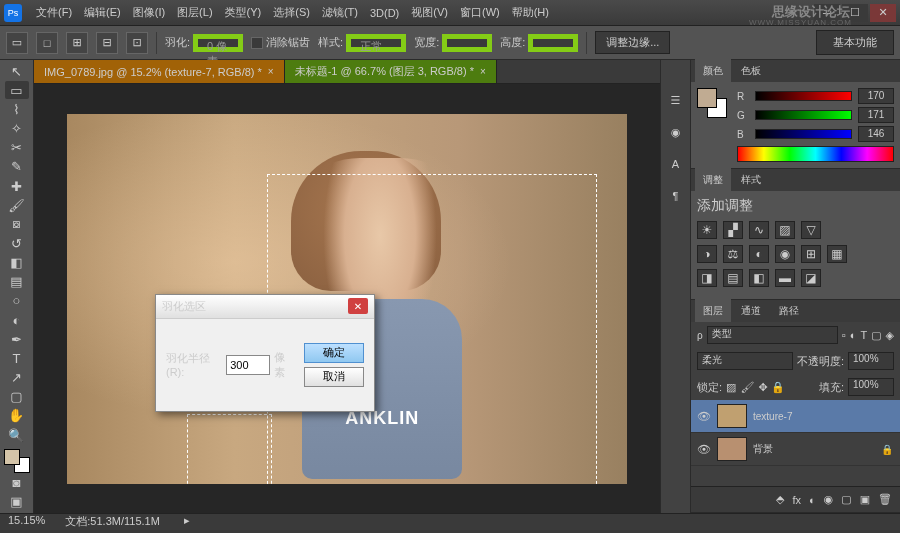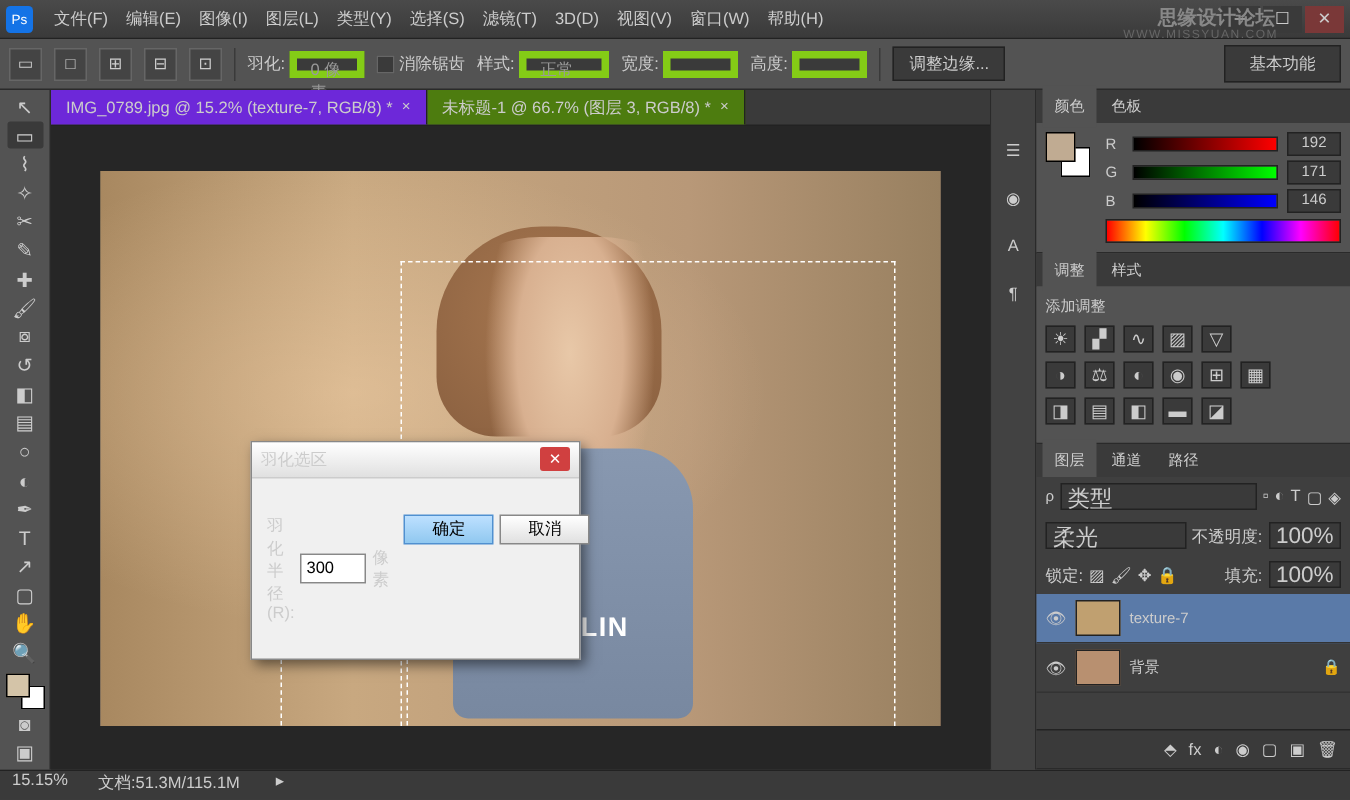--- a/index.html
+++ b/index.html
@@ -21,39 +21,39 @@
 .main{display:flex;height:calc(533px - 60px - 20px)}
 .toolbox{width:34px;background:#535353;border-right:1px solid #2a2a2a;display:flex;flex-direction:column;align-items:center;padding:2px 0;gap:1px}
 .tool{width:24px;height:20px;display:flex;align-items:center;justify-content:center;cursor:pointer;border-radius:2px;font-size:13px}
 .tool.active{background:#3a3a3a}
 .swatches{margin-top:4px;position:relative;width:26px;height:26px}
 .swatch-fg{position:absolute;width:16px;height:16px;background:#d4c4a8;border:1px solid #000;top:0;left:0;z-index:2}
 .swatch-bg{position:absolute;width:16px;height:16px;background:#fff;border:1px solid #000;bottom:0;right:0}
 .canvas-area{flex:1;background:#262626;position:relative;display:flex;flex-direction:column}
 .tabs{height:24px;background:#3a3a3a;display:flex;border-bottom:1px solid #222}
 .tab{padding:4px 10px;background:#4d7c0f;border-right:1px solid #222;display:flex;align-items:center;gap:6px;font-size:10px}
-.tab.active{background:#6d28d9}
+.tab.active{background:#a16207}
 .tab-close{cursor:pointer;font-size:10px}
 .canvas-wrap{flex:1;display:flex;align-items:center;justify-content:center;position:relative}
 .canvas{width:560px;height:370px;background:linear-gradient(135deg,#c9a878 0%,#d4b896 20%,#b89070 100%);position:relative;overflow:hidden}
 .photo-bg{position:absolute;inset:0;background:radial-gradient(ellipse at 30% 40%,rgba(255,220,180,0.4),transparent 50%),linear-gradient(90deg,#a88860 0%,#c8a880 30%,#b89878 70%,#988060 100%)}
 .figure{position:absolute;left:38%;top:12%;width:200px;height:310px;background:radial-gradient(ellipse at 50% 25%,#e8c8a8 0%,#d8b090 25%,transparent 40%);border-radius:80px 80px 20px 20px}
 .hair{position:absolute;left:40%;top:10%;width:150px;height:140px;background:radial-gradient(circle at 50% 40%,#a87850,#8a6040);border-radius:70px 70px 40px 40px}
 .vest{position:absolute;left:42%;top:50%;width:160px;height:180px;background:linear-gradient(#8898b0,#7888a0);border-radius:40px 40px 10px 10px}
 .vest-text{position:absolute;bottom:50px;left:10px;right:10px;text-align:center;color:#fff;font-weight:bold;font-size:18px;letter-spacing:1px}
 .marquee{position:absolute;border:1px dashed #fff;background:transparent}
 .m1{left:200px;top:60px;width:330px;height:320px}
 .m2{left:120px;top:300px;width:85px;height:80px}
-.dialog{position:absolute;left:100px;top:180px;width:220px;background:#f0f0f0;border:1px solid #888;box-shadow:3px 3px 8px rgba(0,0,0,0.5);z-index:10}
+.dialog{position:absolute;left:88px;top:180px;width:220px;background:#f0f0f0;border:1px solid #888;box-shadow:3px 3px 8px rgba(0,0,0,0.5);z-index:10}
 .dialog-title{height:24px;background:linear-gradient(#fff,#e0e0e0);display:flex;align-items:center;padding:0 6px;color:#000;border-bottom:1px solid #ccc}
 .dialog-close{margin-left:auto;width:20px;height:16px;background:#d04040;color:#fff;display:flex;align-items:center;justify-content:center;font-size:10px;border-radius:2px;cursor:pointer}
 .dialog-body{padding:24px 10px;display:flex;gap:10px}
 .dialog-left{display:flex;align-items:center;gap:4px;color:#000}
 .dialog-input{width:44px;height:20px;border:1px solid #888;padding:0 3px;color:#000;background:#fff}
-.dialog-right{display:flex;flex-direction:row;gap:4px}
+.dialog-right{display:flex;flex-direction:column;gap:4px}
 .dlg-btn{width:60px;height:20px;border:1px solid #888;background:linear-gradient(#fff,#e0e0e0);color:#000;cursor:pointer;display:flex;align-items:center;justify-content:center}
 .dlg-btn.primary{background:linear-gradient(#bde0ff,#90c8f0);border:1px solid #5090d0}
 .panels{width:240px;background:#535353;border-left:1px solid #2a2a2a;display:flex}
 .panel-strip{width:30px;background:#424242;border-right:1px solid #2a2a2a;display:flex;flex-direction:column;align-items:center;padding-top:30px;gap:12px}
 .strip-icon{width:20px;height:20px;display:flex;align-items:center;justify-content:center;cursor:pointer}
 .panel-stack{flex:1;display:flex;flex-direction:column}
 .panel{border-bottom:1px solid #2a2a2a}
 .panel-tabs{height:22px;background:#3a3a3a;display:flex;align-items:center;padding:0 4px;gap:2px}
 .ptab{padding:7px 8px;font-size:10px;cursor:pointer}
 .ptab.active{background:#535353}
@@ -62,26 +62,26 @@
 .color-label{width:12px;font-size:10px}
 .slider{flex:1;height:10px;position:relative;border:1px solid #222}
 .slider.r{background:linear-gradient(90deg,#000,#f00)}
 .slider.g{background:linear-gradient(90deg,#000,#0f0)}
 .slider.b{background:linear-gradient(90deg,#000,#00f)}
 .slider-val{width:36px;height:16px;background:#3a3a3a;border:1px solid #222;text-align:center;font-size:10px;line-height:14px}
 .spectrum{height:16px;background:linear-gradient(90deg,#f00,#ff0,#0f0,#0ff,#00f,#f0f,#f00);margin-top:4px;border:1px solid #222}
 .color-well{width:30px;height:30px;position:relative;margin-right:6px}
 .cw-fg{position:absolute;width:20px;height:20px;background:#c0ab92;border:1px solid #000;top:0;left:0;z-index:2}
 .cw-bg{position:absolute;width:20px;height:20px;background:#fff;border:1px solid #000;bottom:0;right:0}
-.adj-title{font-size:10px;margin-bottom:6px}
+.adj-title{font-size:14px;margin-bottom:6px}
 .adj-row{display:flex;gap:6px;margin-bottom:6px}
 .adj-icn{width:20px;height:18px;display:flex;align-items:center;justify-content:center;cursor:pointer;font-size:12px;background:#3a3a3a;border:1px solid #222}
 .layers-body{background:#3f3f3f}
 .layer-controls{display:flex;gap:4px;padding:4px 6px;align-items:center;flex-wrap:wrap}
-.layer-select{height:18px;background:#3a3a3a;border:1px solid #222;padding:0 4px;font-size:15px;flex:1}
+.layer-select{height:18px;background:#3a3a3a;border:1px solid #222;padding:0 4px;font-size:10px;flex:1}
 .layer-row{display:flex;align-items:center;padding:4px 6px;border-bottom:1px solid #333;gap:6px;cursor:pointer}
 .layer-row.active{background:#5a7aa8}
 .eye{width:14px;height:14px;display:flex;align-items:center;justify-content:center;font-size:11px}
 .layer-thumb{width:30px;height:24px;background:#888;border:1px solid #222}
 .layer-name{font-size:10px}
 .lock{margin-left:auto;font-size:10px}
 .layer-footer{height:26px;background:#3a3a3a;display:flex;align-items:center;justify-content:flex-end;gap:8px;padding:0 8px;border-top:1px solid #222}
 .lf-icon{font-size:11px;cursor:pointer}
 .statusbar{height:20px;background:#3a3a3a;display:flex;align-items:flex-start;padding:0 8px;gap:20px;font-size:10px;border-top:1px solid #222}
 .watermark{position:absolute;top:3px;right:50px;font-size:13px;color:#888;font-weight:bold}
@@ -232,21 +232,21 @@
         </div>
         <div class="panel-body" style="display:flex;align-items:flex-start;gap:4px">
           <div class="color-well">
               <div class="cw-fg"></div>
               <div class="cw-bg"></div>
             </div>
           <div style="flex:1">
             <div class="color-row">
                 <span class="color-label">R</span>
                 <div class="slider r"></div>
-                <div class="slider-val">192</div>
+                <div class="slider-val">170</div>
               </div>
             <div class="color-row">
                 <span class="color-label">G</span>
                 <div class="slider g"></div>
                 <div class="slider-val">171</div>
               </div>
             <div class="color-row">
                 <span class="color-label">B</span>
                 <div class="slider b"></div>
                 <div class="slider-val">146</div>

